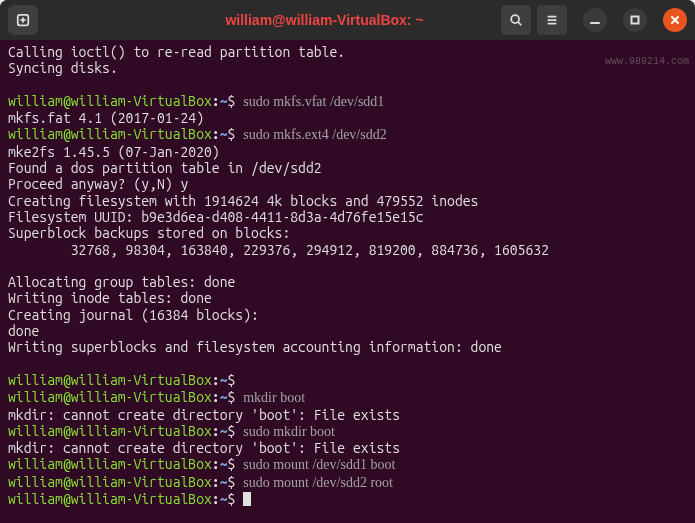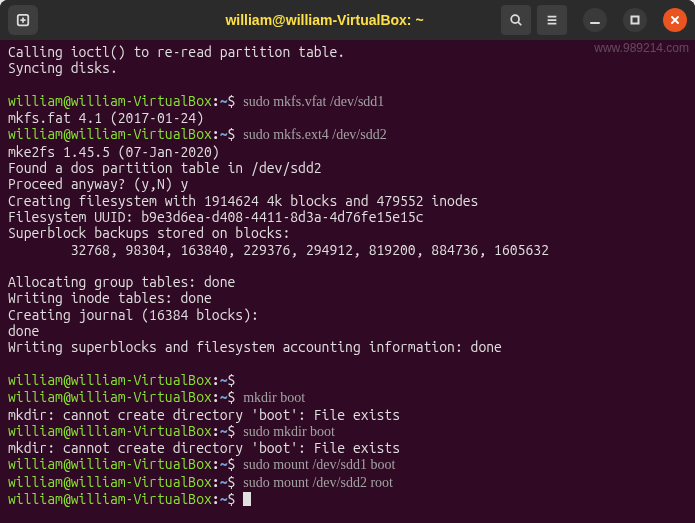--- a/index.html
+++ b/index.html
@@ -20,21 +20,21 @@
     border-radius: 8px 8px 0 0;
     overflow: hidden;
   }
   .titlebar {
     height: 40px;
     background: #2b2b2b;
     display: flex;
     align-items: center;
     padding: 0 8px;
     position: relative;
-    color: #fde047;
+    color: #ef4444;
     font-size: 14px;
     flex-shrink: 0;
   }
   .tb-left { width: 140px; display: flex; align-items: center; }
   .tb-center { flex: 1; text-align: center; font-weight: bold; }
   .tb-right { display: flex; align-items: center; gap: 6px; }
   .tb-btn {
     width: 30px;
     height: 30px;
     border-radius: 4px;
@@ -80,25 +80,25 @@
   .cursor {
     display: inline-block;
     width: 8px;
     height: 14px;
     background: #e0e0e0;
     vertical-align: text-bottom;
     margin-bottom: 1px;
   }
   .watermark {
     position: absolute;
-    top: 41px;
+    top: 56px;
     right: 6px;
     color: rgba(255,255,255,0.25);
-    font-size: 12px;
-    font-family: Liberation Sans, sans-serif;
+    font-size: 10px;
+    font-family: Liberation Mono, monospace;
     pointer-events: none;
   }
 </style>
 </head>
 <body>
 
 <div class="window">
 
   <div class="titlebar">
     <div class="tb-left">

